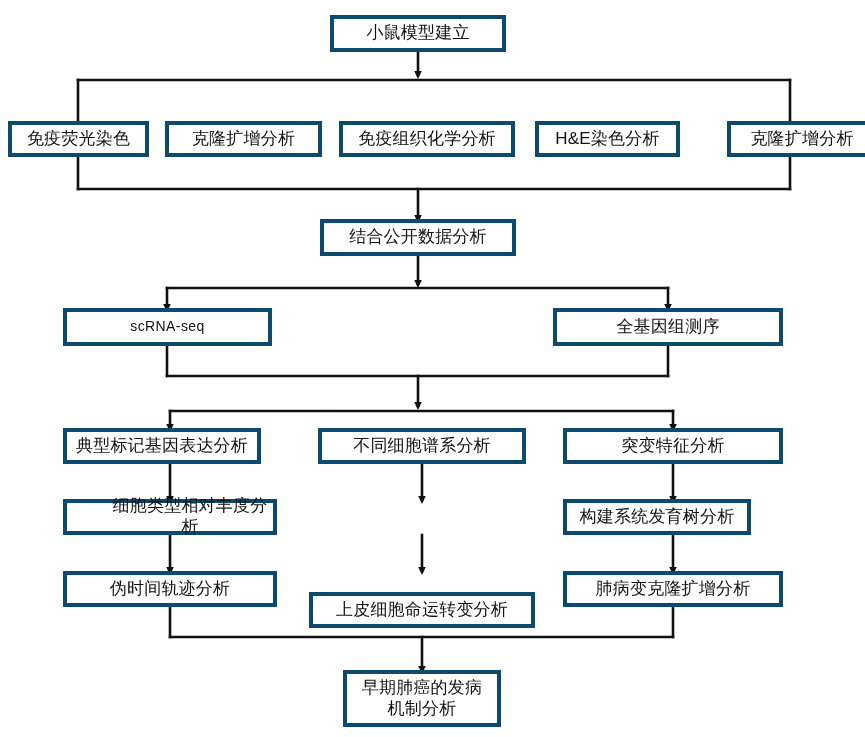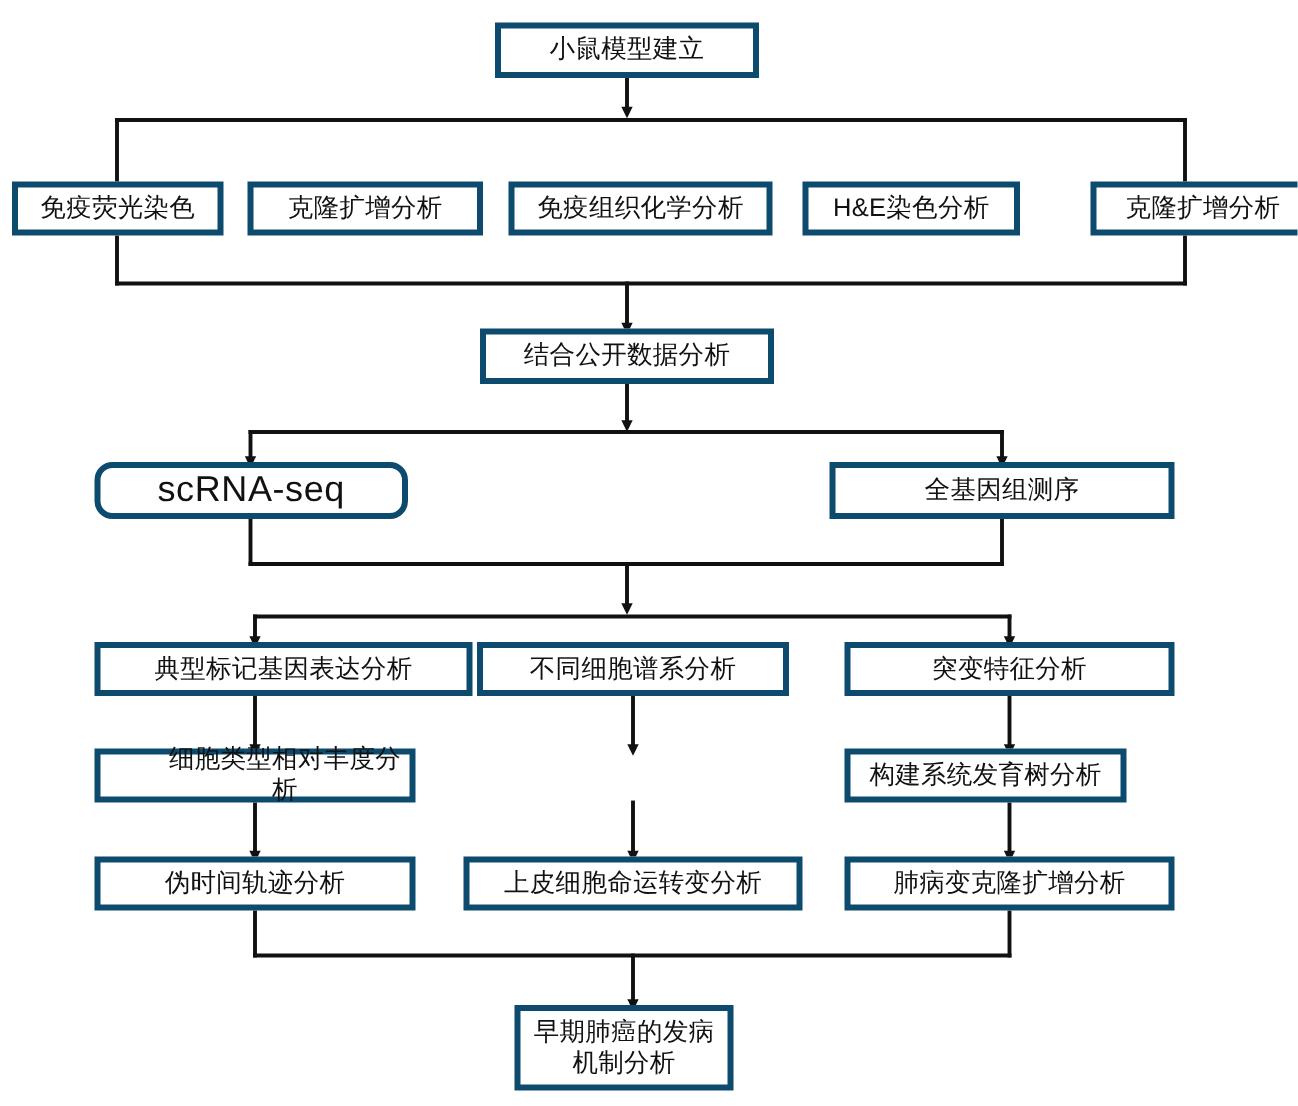--- a/index.html
+++ b/index.html
@@ -40,23 +40,22 @@
     line-height: 1.22;
     font-size: 17px;
     letter-spacing: 0.2px;
     padding: 0 4px;
   }
   .node .node-label {
     display: block;
     white-space: pre-line;
   }
   .node.latin {
-    font-size: 24px;
+    font-size: 14px;
     letter-spacing: 0.4px;
-    border-radius: 12px;
   }
 </style>
 </head>
 <body>
 
 <div id="flowchart-root">
 
   <svg id="wires" viewBox="0 0 865 737" xmlns="http://www.w3.org/2000/svg">
     <defs>
       <marker id="arrowhead" markerWidth="9" markerHeight="9" refX="4.2" refY="4.4" orient="auto" markerUnits="userSpaceOnUse">
@@ -133,51 +132,51 @@
   </div>
 
   <div class="node latin" style="left:63px; top:308px; width:209px; height:38px;">
     <span class="node-label">scRNA-seq</span>
   </div>
 
   <div class="node" style="left:553px; top:308px; width:230px; height:38px;">
     <span class="node-label">全基因组测序</span>
   </div>
 
-  <div class="node" style="left:63px; top:428px; width:252px; height:36px;">
+  <div class="node" style="left:63px; top:428px; width:198px; height:36px;">
     <span class="node-label">典型标记基因表达分析</span>
   </div>
 
   <div class="node" style="left:63px; top:499px; width:214px; height:36px;padding-left:44px;">
     <span class="node-label">细胞类型相对丰度分析</span>
   </div>
 
   <div class="node" style="left:63px; top:571px; width:214px; height:36px;">
     <span class="node-label">伪时间轨迹分析</span>
   </div>
 
   <div class="node" style="left:318px; top:428px; width:208px; height:36px;">
     <span class="node-label">不同细胞谱系分析</span>
   </div>
 
 
-  <div class="node" style="left:309px; top:571px; width:226px; height:36px;">
+  <div class="node" style="left:309px; top:592px; width:226px; height:36px;">
     <span class="node-label">上皮细胞命运转变分析</span>
   </div>
 
   <div class="node" style="left:563px; top:428px; width:220px; height:36px;">
     <span class="node-label">突变特征分析</span>
   </div>
 
   <div class="node" style="left:563px; top:499px; width:188px; height:36px;">
     <span class="node-label">构建系统发育树分析</span>
   </div>
 
   <div class="node" style="left:563px; top:571px; width:220px; height:36px;">
     <span class="node-label">肺病变克隆扩增分析</span>
   </div>
 
-  <div class="node" style="left:343px; top:670px; width:146px; height:57px;">
+  <div class="node" style="left:343px; top:670px; width:158px; height:57px;">
     <span class="node-label">早期肺癌的发病
 机制分析</span>
   </div>
 
 </div>
 
 </body></html>

